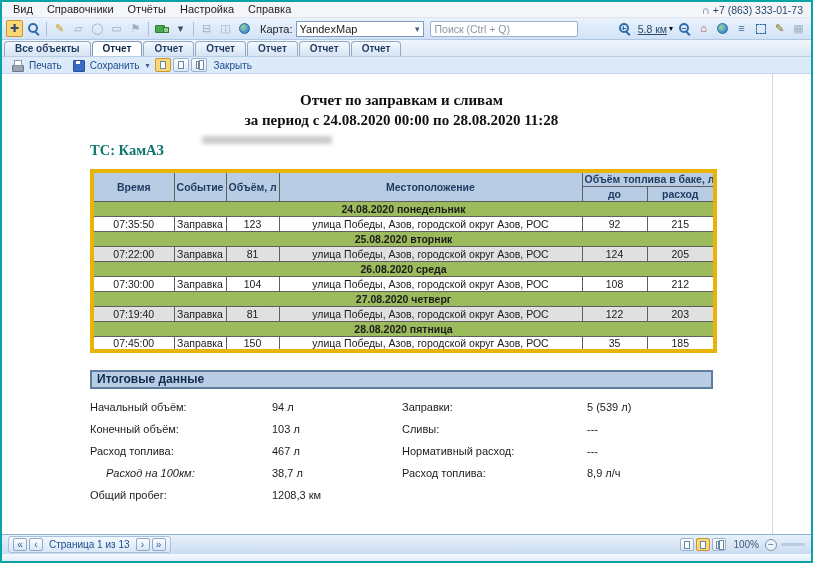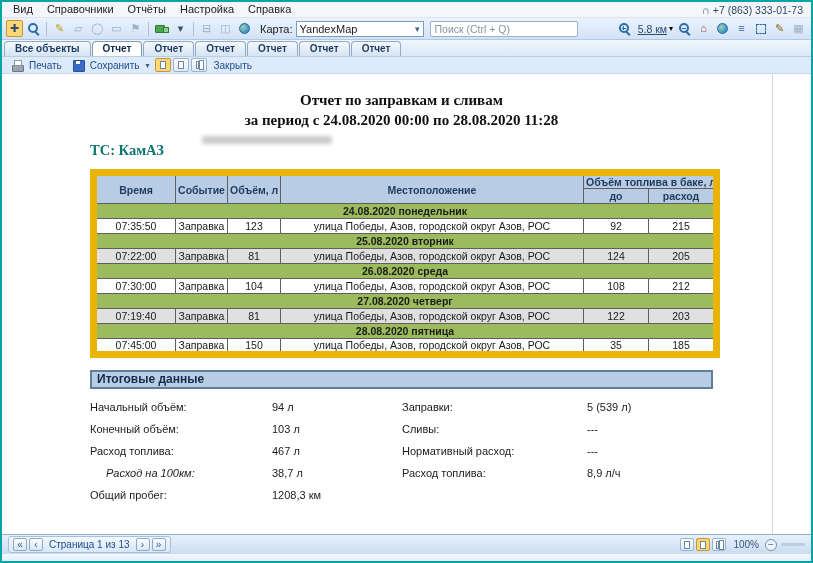--- a/index.html
+++ b/index.html
@@ -99,21 +99,21 @@
   .report-area { flex:1 1 auto; position:relative; background:#fff; overflow:hidden; }
   .page-edge { position:absolute; left:770px; top:0; bottom:0; width:1px; background:#cfd6dd; }
   .rc { position:absolute; left:88px; top:0; width:623px; }
   .rtitle { position:absolute; left:0; width:623px; text-align:center; font-family:"Liberation Serif",serif;
             font-weight:bold; font-size:15px; color:#111; }
   .vehicle { position:absolute; left:0; top:68px; font-family:"Liberation Serif",serif; font-weight:bold;
              font-size:14.5px; color:#0f766e; }
   .redact.veh { position:absolute; left:112px; top:62px; width:130px; height:8px; background:#c9c9c9; }
 
   table.rpt { position:absolute; left:0; top:95px; width:623px; border-collapse:collapse;
-              font-size:10.5px; color:#1a1a1a; border:7px solid #eab308; table-layout:fixed; }
+              font-size:10.5px; color:#1a1a1a; border:4px solid #eab308; table-layout:fixed; }
   table.rpt th, table.rpt td { border:1px solid #5f5f5f; text-align:center; vertical-align:middle;
               padding:0 2px; height:15px; overflow:hidden; white-space:nowrap; }
   table.rpt th { background:#b8cce4; color:#1f3a5f; font-weight:bold; }
   tr.day td { background:#9cbb5d; font-weight:bold; color:#1c1c1c; }
   tr.alt td { background:#e0e0e0; }
 
   .summary-bar { position:absolute; left:0; top:296px; width:623px; height:19px; background:#b8cce4;
                  border:2px solid #5f7d9c; font-size:12px; font-weight:bold; color:#122b4d;
                  line-height:15px; padding:0 5px; }
   .kv { position:absolute; font-size:11px; color:#1c1c1c; white-space:nowrap; }

